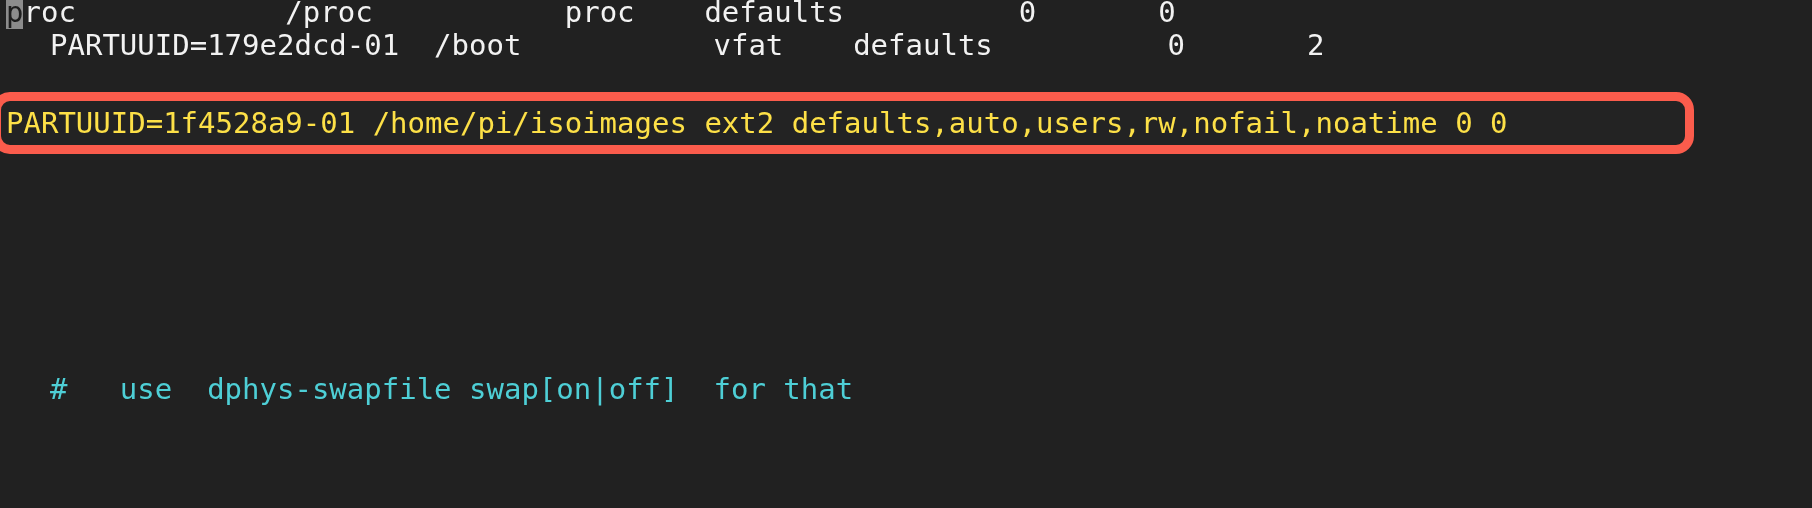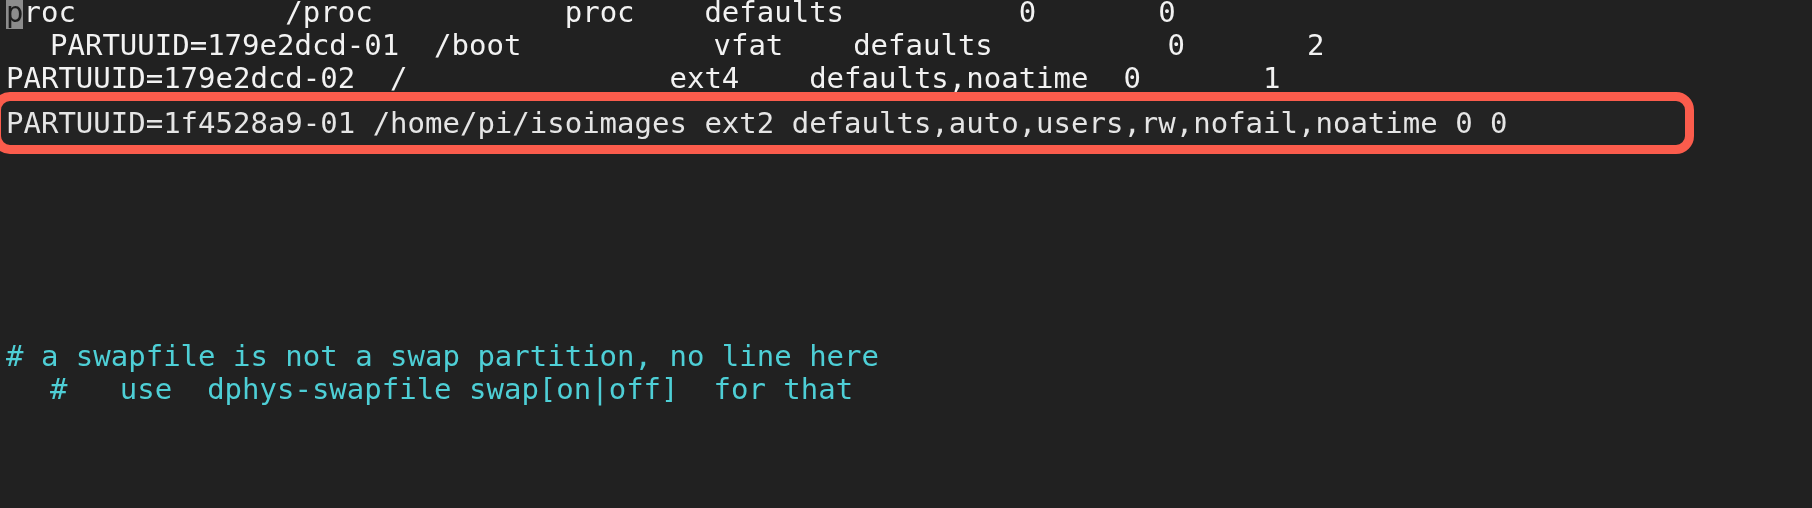--- a/index.html
+++ b/index.html
@@ -68,21 +68,21 @@
   }
 
   #highlight-line {
     position: absolute;
     left: 6px;
     top: 95px;
     white-space: pre;
     font-family: "DejaVu Sans Mono", "Liberation Mono", monospace;
     font-size: 29px;
     line-height: 33px;
-    color: #e5e5e5;
+    color: #fde047;
     padding: 12px 0 13px 0;
   }
 
   
   #highlight-inner-bg {
     position: absolute;
     left: 0px;
     top: 100px;
     width: 1686px;
     height: 46px;
@@ -92,22 +92,20 @@
 </style>
 </head>
 <body>
 
 <div id="terminal">
 
   <div class="line row-1"><span class="cursor-block">p</span><span>roc            /proc           proc    defaults          0       0</span></div>
 
   <div class="line row-2">PARTUUID=179e2dcd-01  /boot           vfat    defaults          0       2</div>
 
-  <div class="line row-3">PARTUUID=179e2dcd-02  /               ext4    defaults,noatime  0       1</div>
 
   <div id="highlight-inner-bg"></div>
   <div id="highlight-line">PARTUUID=1f4528a9-01 /home/pi/isoimages ext2 defaults,auto,users,rw,nofail,noatime 0 0</div>
   <div id="highlight-box"></div>
 
-  <div class="line comment row-comment-1"># a swapfile is not a swap partition, no line here</div>
   <div class="line comment row-comment-2">#   use  dphys-swapfile swap[on|off]  for that</div>
 
 </div>
 
 </body></html>

